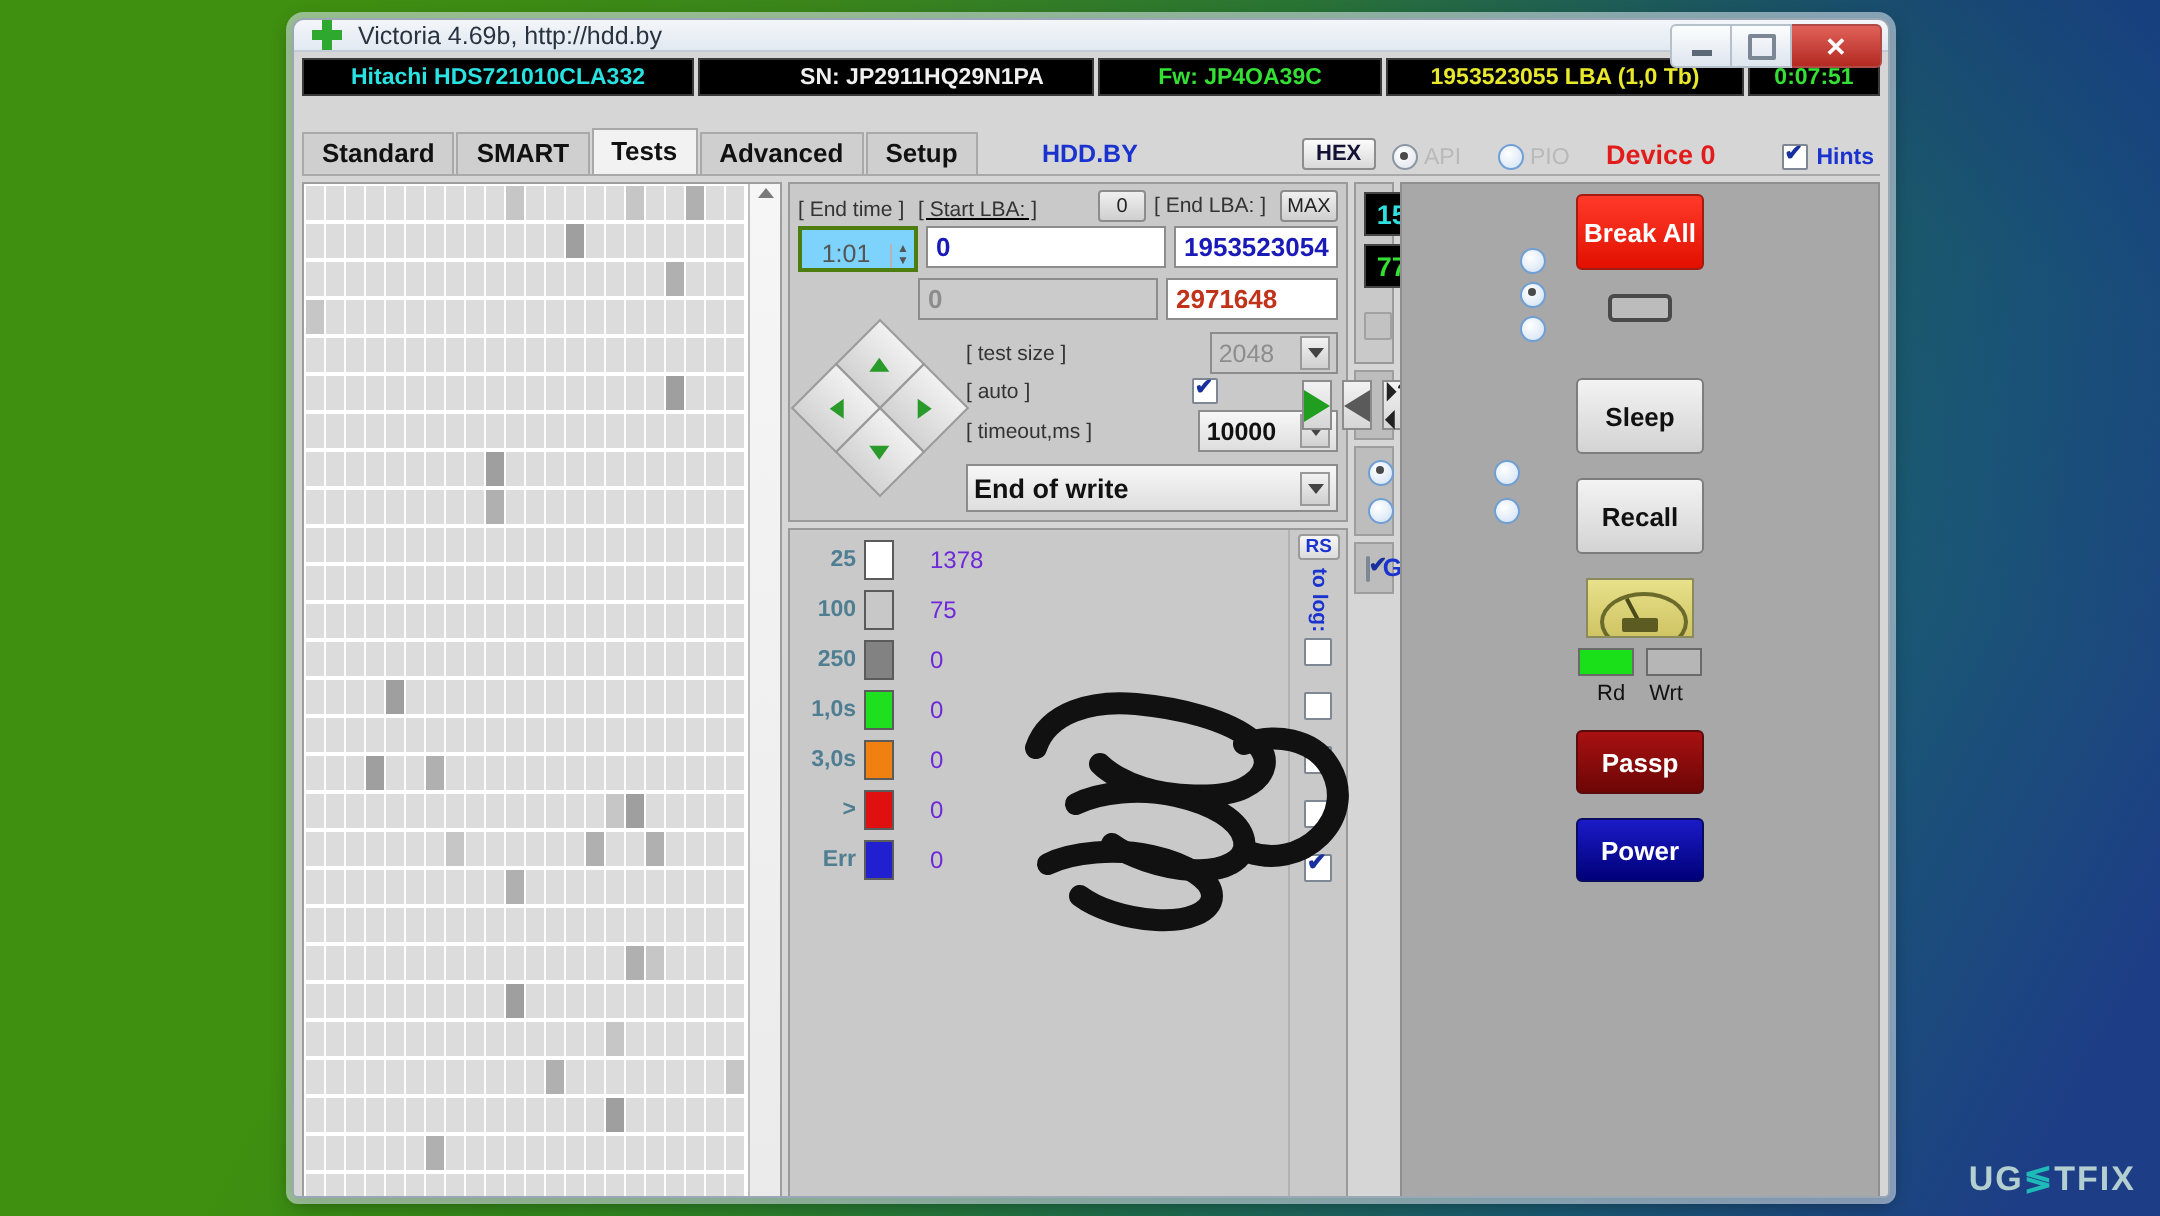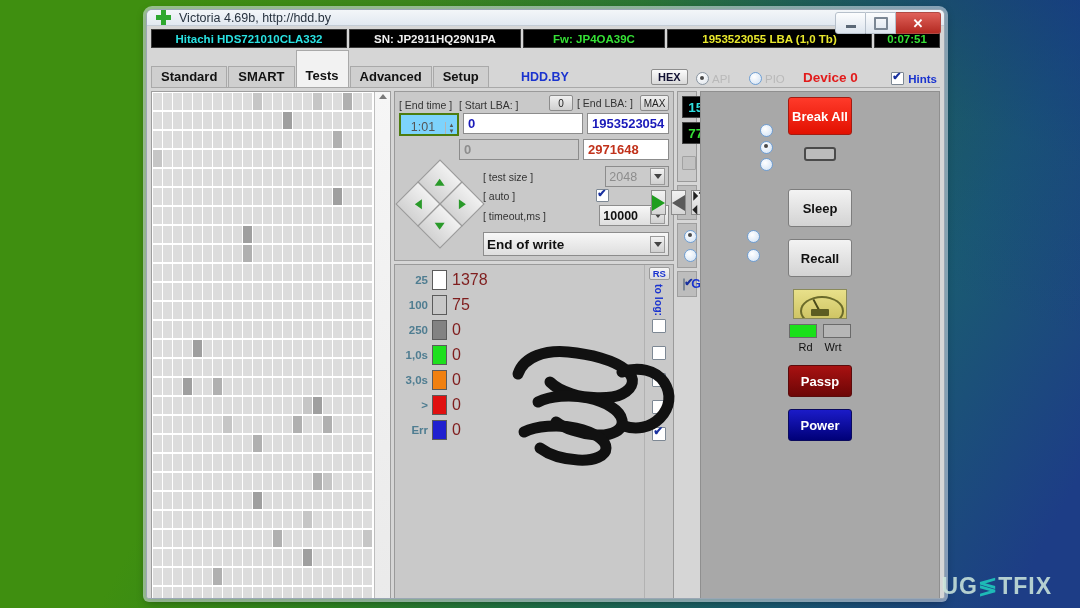--- a/index.html
+++ b/index.html
@@ -5,21 +5,21 @@
   html,body{margin:0;padding:0;}
   body{
     width:1080px;height:608px;overflow:hidden;
     font-family:"Liberation Sans", sans-serif;
     background:linear-gradient(118deg,#3f8f10 0%,#3f8f10 30%,#2f8520 46%,#1f6f4a 62%,#1a5a72 78%,#1d3d86 95%);
     position:relative;
   }
   #bg-overlay{position:absolute;inset:0;
     background:linear-gradient(200deg, rgba(20,40,140,.55) 0%, rgba(20,40,140,.18) 16%, rgba(0,0,0,0) 34%);
     pointer-events:none;}
-  #watermark{position:absolute;right:28px;bottom:8px;font-size:23px;font-weight:bold;
+  #watermark{position:absolute;right:12px;bottom:8px;font-size:17px;font-weight:bold;
     letter-spacing:1px;color:#cfe9de;opacity:.85;}
   #watermark .t{color:#1fd0c0;}
 
   
   #win{position:absolute;left:146px;top:9px;width:797px;height:588px;
     background:#d8d8d8;border:1px solid #9aa7b4;border-radius:6px 6px 3px 3px;
     box-shadow:0 0 0 3px rgba(225,235,245,.55), 0 3px 10px rgba(0,0,0,.4);
     display:flex;flex-direction:column;overflow:hidden;}
   #titlebar{height:31px;background:linear-gradient(#f3f6f9,#e2e9f1);
     border-bottom:1px solid #c3ccd6;display:flex;align-items:center;padding:0 4px 0 9px;position:relative;}
@@ -38,31 +38,31 @@
   .wbtn .max{width:10px;height:9px;border:2px solid #7b8794;border-radius:1px;}
 
   
   #client{flex:1;display:flex;flex-direction:column;background:#d6d6d6;padding:3px 4px 4px 4px;}
 
   
   #statusbar{display:flex;height:19px;gap:2px;}
   .sb{background:#000;display:flex;align-items:center;justify-content:center;
     font-size:11.5px;font-weight:bold;border:1px solid #3a3a3a;overflow:hidden;white-space:nowrap;}
   .sb.model{flex:0 0 194px;color:#29e2e2;}
-  .sb.sn{flex:0 0 170px;color:#f0f0f0;}
+  .sb.sn{flex:0 0 170px;color:#f0f0f0;padding-left:26px;}
   .sb.fw{flex:0 0 140px;color:#35e035;}
   .sb.lba{flex:1;color:#e8e82c;}
   .sb.time{flex:0 0 64px;color:#35e035;}
 
   
   #tabrow{display:flex;align-items:flex-end;height:23px;margin-top:16px;position:relative;
     border-bottom:1px solid #a9a9a9;background:#d6d6d6;}
   .tab{font-size:13px;font-weight:bold;color:#111;padding:2px 9px 3px 9px;
     background:#cfcfcf;border:1px solid #a9a9a9;border-bottom:none;margin-right:1px;cursor:default;}
-  .tab.active{background:#f2f2f2;padding-top:17px;padding-bottom:4px;position:relative;z-index:2;}
+  .tab.active{background:#f2f2f2;padding-top:3px;padding-bottom:4px;position:relative;z-index:2;}
   #hddby{position:absolute;left:370px;bottom:3px;font-size:12.5px;font-weight:bold;color:#1a33cf;}
   #hexbtn{position:absolute;left:500px;bottom:2px;font-size:11px;font-weight:bold;color:#113;
     background:linear-gradient(#fbfbfb,#d9d9d9);border:1px solid #8d8d8d;border-radius:2px;padding:1px 6px;}
   .rdgrp{position:absolute;bottom:2px;display:flex;align-items:center;gap:3px;font-size:11.5px;}
   .rdgrp.api{left:545px;color:#b9b9b9;}
   .rdgrp.pio{left:598px;color:#b9b9b9;}
   .radio{width:11px;height:11px;border-radius:50%;border:1px solid #8b96a2;
     background:radial-gradient(circle at 38% 34%,#ffffff,#dde3ea);display:inline-block;position:relative;}
   .radio.on:after{content:"";position:absolute;left:2.5px;top:2.5px;width:4px;height:4px;border-radius:50%;background:#4a4a4a;}
   .radio.blue{border-color:#6f9fd4;background:radial-gradient(circle at 38% 34%,#ffffff,#cfe0f3);}
@@ -130,21 +130,21 @@
   .sel .ar{margin-left:auto;width:13px;height:15px;background:linear-gradient(#f2f2f2,#d0d0d0);
     border:1px solid #9a9a9a;display:flex;align-items:center;justify-content:center;}
   .sel .ar:after{content:"";border-left:4px solid transparent;border-right:4px solid transparent;border-top:5px solid #444;}
 
   
   #legendPanel{display:flex;margin-top:3px;flex:1;min-height:0;}
   #legend{flex:1;padding:2px 3px 0 3px;display:flex;flex-direction:column;}
   .lrow{display:flex;align-items:center;height:25px;}
   .lms{width:30px;text-align:right;font-size:11.5px;font-weight:bold;color:#4f7d91;padding-right:4px;}
   .swatch{width:13px;height:18px;border:1px solid #5b5b5b;}
-  .lcnt{font-size:16px;color:#7f1d1d;padding-left:5px;}
+  .lcnt{font-size:12px;color:#6d28d9;padding-left:18px;}
   #logcol{flex:0 0 28px;display:flex;flex-direction:column;align-items:center;border-left:1px solid #b2b2b2;padding-top:2px;}
   #rsbtn{font-size:9.5px;font-weight:bold;color:#1a33cf;background:linear-gradient(#f6f6f6,#dcdcdc);
     border:1px solid #9a9a9a;border-radius:2px;padding:0 3px;}
   #tolog{writing-mode:vertical-rl;font-size:10.5px;font-weight:bold;color:#1a33cf;margin:4px 0 3px 0;}
   .lcb{width:12px;height:12px;border:1px solid #7d8894;background:#fff;margin-bottom:13px;position:relative;border-radius:1px;}
   .lcb.on:after{content:"✔";position:absolute;left:0;top:-4px;font-size:12px;color:#18309f;font-weight:bold;}
 
   
   #statPanel{background:#c9c9c9;border:1px solid #9a9a9a;padding:4px;display:flex;flex-direction:column;gap:4px;}
   .lcd{background:#000;border:1px solid #444;height:20px;display:flex;align-items:center;
@@ -878,21 +878,21 @@
       <div id="ctrl">
         <div id="ctrlTop">
 
           <div id="ctrlLeft">
 
             <div class="panel" id="params">
               <div class="prow" style="align-items:flex-end;">
                 <div style="flex:0 0 56px;">
                   <div class="lbl">[ End time ]</div>
                 </div>
-                <div style="flex:0 0 86px;display:flex;justify-content:space-between;align-items:flex-end;">
+                <div style="flex:0 0 86px;display:flex;justify-content:space-between;align-items:flex-end;text-decoration:underline;">
                   <span class="lbl">[ Start LBA: ]</span>
                 </div>
                 <div style="flex:0 0 24px;">
                   <div class="btn" style="height:14px;font-size:10px;">0</div>
                 </div>
                 <div style="flex:1;display:flex;justify-content:space-between;align-items:center;">
                   <span class="lbl">[ End LBA: ]</span>
                   <span class="btn" style="height:14px;font-size:10px;padding:0 3px;">MAX</span>
                 </div>
               </div>

